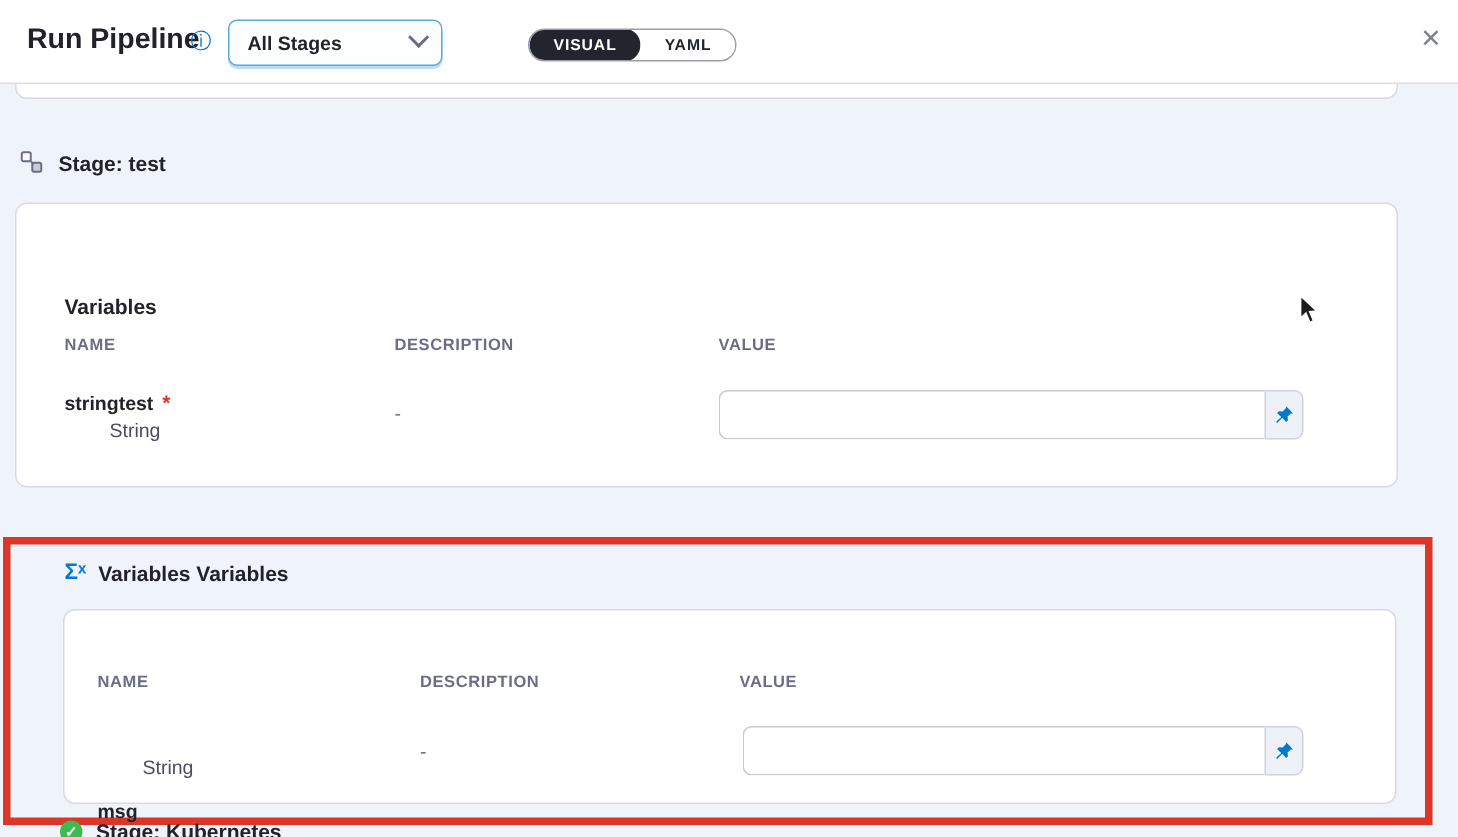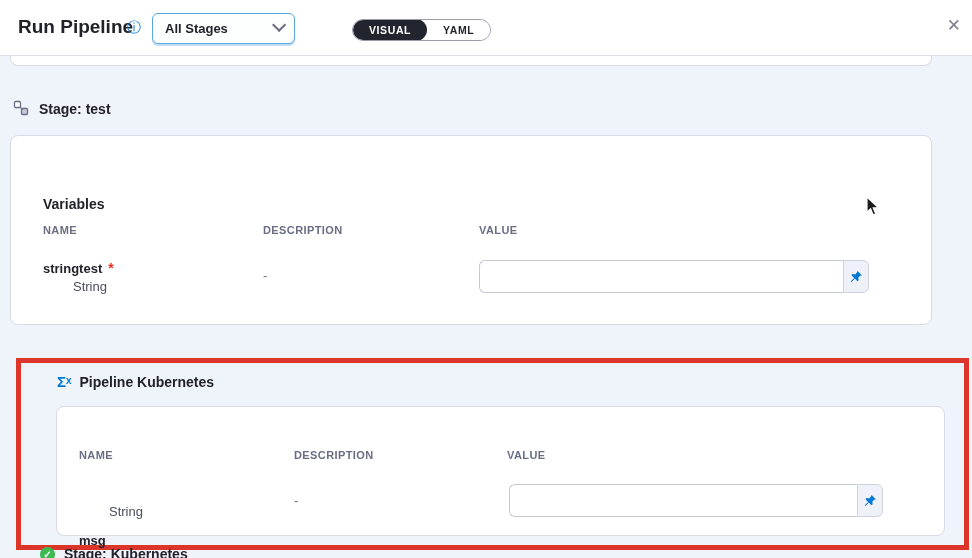--- a/index.html
+++ b/index.html
@@ -45,21 +45,21 @@
   .cell-type { position:absolute; font-size:13px; color:#4b4d5c;margin-left:30px; }
   .cell-desc { position:absolute; font-size:13px; color:#6b6d85; }
 
   .value-wrap { position:absolute; display:flex; height:33px; }
   .value-input { height:33px; border:1px solid #c6c8d6; border-right:none; border-radius:6px 0 0 6px;
             background:#ffffff; outline:none; padding:0 8px; font-size:13px; color:#22222a; }
   .pin-btn { width:26px; height:33px; background:#eef1f8; border:1px solid #d0d2de; border-radius:0 6px 6px 0;
             display:flex; align-items:center; justify-content:center; cursor:pointer; }
 
   
-  .red-box { position:absolute; left:16px; top:302px; width:953px; height:192px;
+  .red-box { position:absolute; left:2px; top:302px; width:953px; height:192px;
             border:5px solid #dc352a; background:transparent; }
   .pv-title-row { position:absolute; left:36px; top:10px; display:flex; align-items:center; gap:8px; }
   .sigma-icon { color:#0278d5; font-size:15px; font-weight:700; }
   .pv-title { font-size:14px; font-weight:700; color:#22222a; }
   .pv-card { left:35px; top:43px; width:889px; height:130px; position:absolute; background:#ffffff;
             border:1px solid #d9dae5; border-radius:8px; }
 
   .stage-k8s-row { left:40px; top:490px; }
   .check-circle { width:15px; height:15px; border-radius:50%; background:#3dba50; color:#ffffff;
             font-size:10px; display:flex; align-items:center; justify-content:center; font-weight:700; }
@@ -121,21 +121,21 @@
           <svg width="14" height="14" viewBox="0 0 16 16">
             <path d="M9.8 1.2l5 5-2 .4-2.1 2.1.3 2.9-1.3 1.3-3.1-3.1-3.7 3.9-.9-.9 3.9-3.7-3.1-3.1 1.3-1.3 2.9.3 2.1-2.1z" fill="#0278d5"></path>
           </svg>
         </div>
       </div>
     </div>
 
     <div class="red-box">
       <div class="pv-title-row">
         <span class="sigma-icon">Σˣ</span>
-        <span class="pv-title">Pipeline Kubernetes</span>
+        <span class="pv-title">Variables Variables</span>
       </div>
 
       <div class="pv-card">
         <div class="col-head" style="left:22px; top:42px;">NAME</div>
         <div class="col-head" style="left:237px; top:42px;">DESCRIPTION</div>
         <div class="col-head" style="left:450px; top:42px;">VALUE</div>
 
         <div class="cell-name" style="left:22px; top:78px;margin-top:48px;">msg</div>
         <div class="cell-type" style="left:22px; top:97px;">String</div>
         <div class="cell-desc" style="left:237px; top:86px;">-</div>

